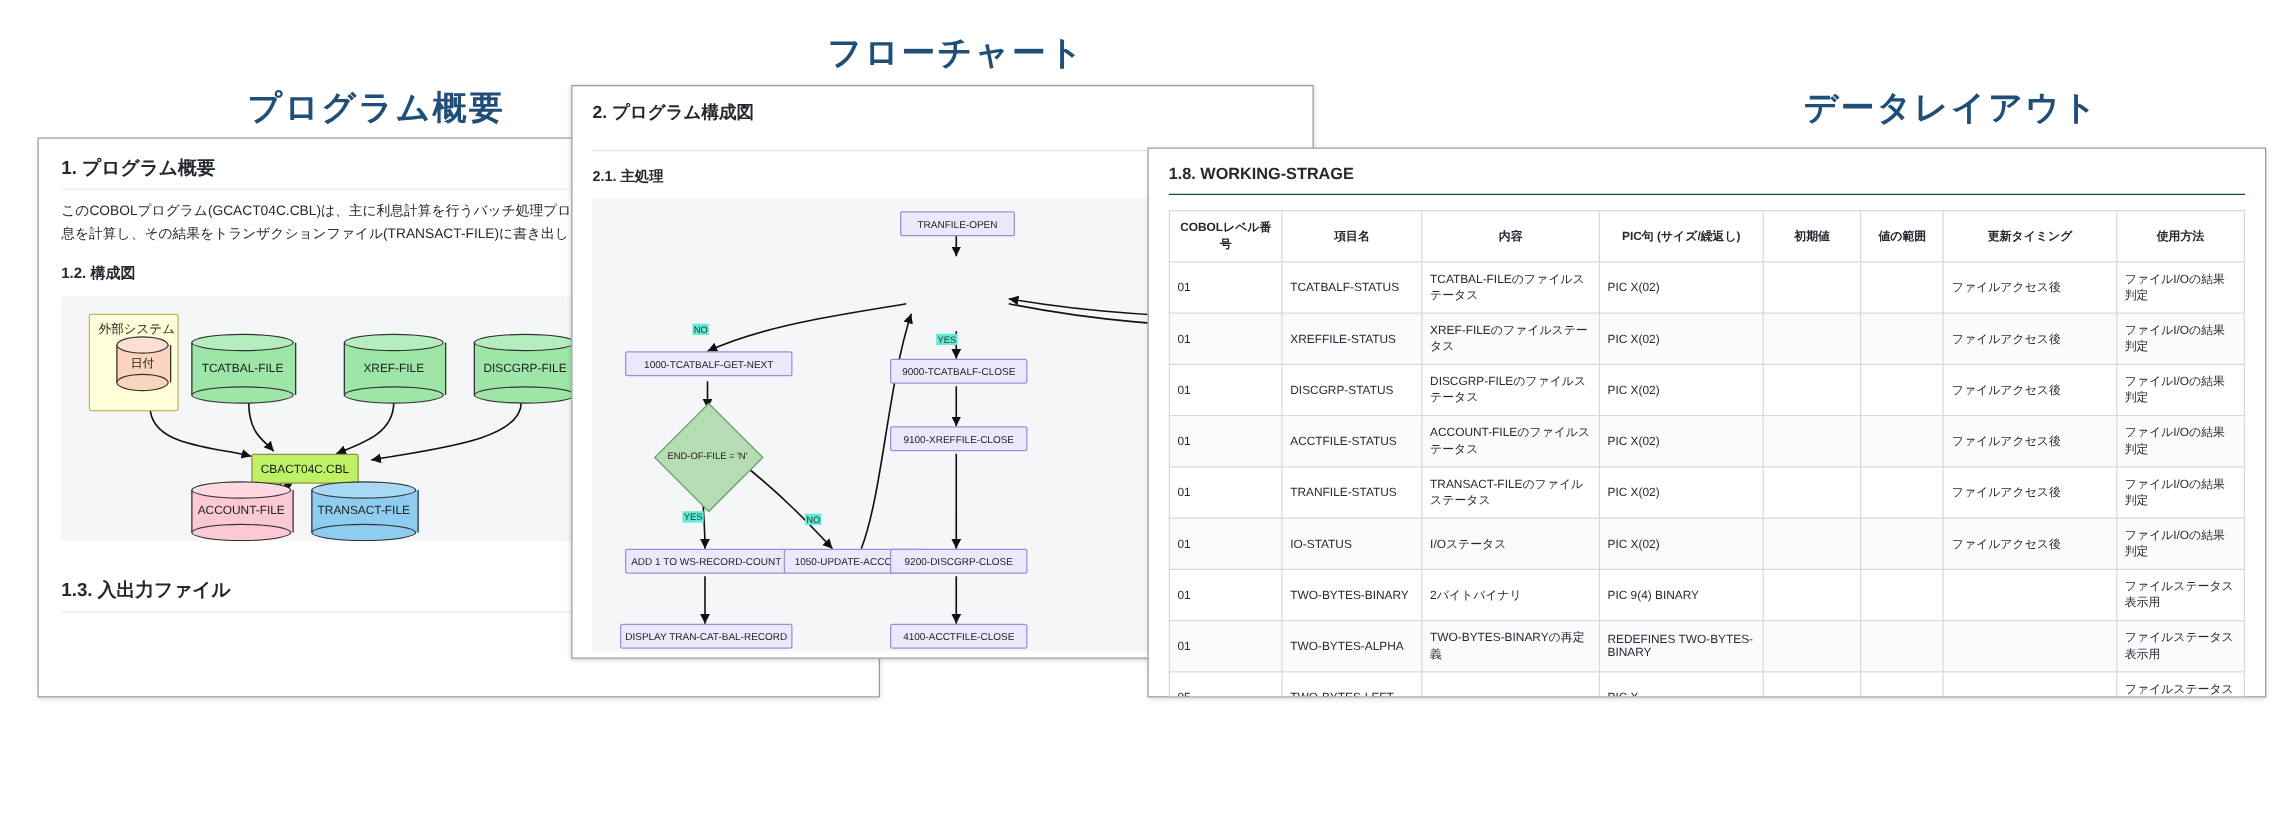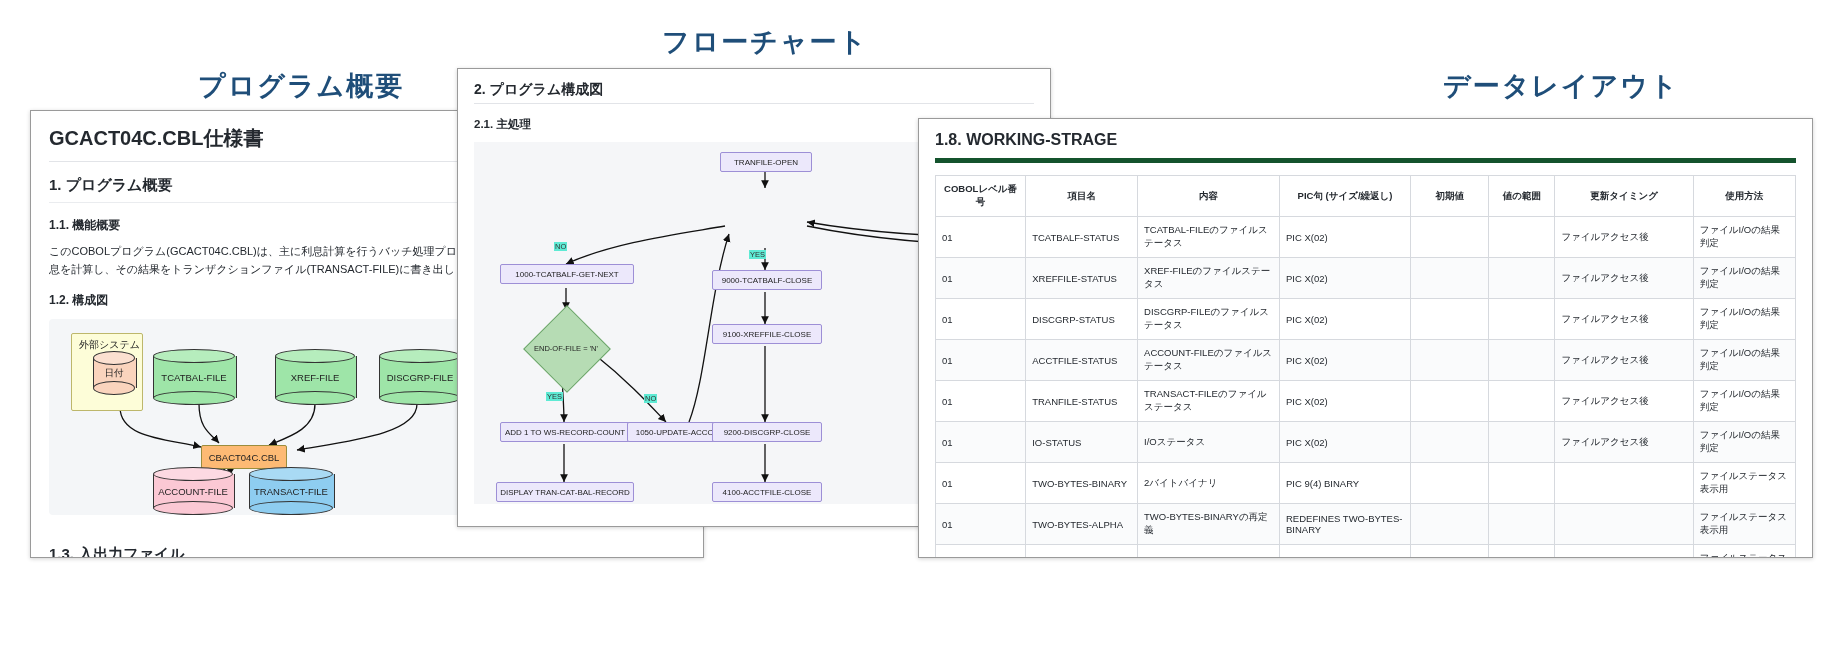--- a/index.html
+++ b/index.html
@@ -71,37 +71,37 @@
   }
   .cyl .bot{
     position:absolute;left:0;bottom:0;width:100%;height:14px;
     border:1px solid #333;border-radius:50%;box-sizing:border-box;
   }
   .cyl .lbl{
     position:absolute;left:0;right:0;top:50%;transform:translateY(-50%);
     text-align:center;font-size:9.5px;color:#222;z-index:3;
   }
   .box-node{
-    position:absolute;border:1px solid #9b8d3d;background:#fdba74;
+    position:absolute;border:1px solid #9b8d3d;background:#bef264;
     font-size:9.5px;color:#222;display:flex;align-items:center;
     justify-content:center;border-radius:2px;
   }
   .ext-group{
     position:absolute;border:1px solid #bdb76b;background:#fdfdd8;
     border-radius:2px;
   }
   .ext-group .glbl{
     position:absolute;left:7px;top:4px;font-size:10px;color:#222;
   }
 
   
   #panel-flow{left:457px;top:68px;width:592px;height:457px;}
   .fc-h1{
     font-size:14px;color:#24292f;font-weight:bold;
-    padding:12px 0 4px 0;border-bottom:1px solid #e2e4e8;margin:0 16px;
+    padding:12px 0 21px 0;border-bottom:1px solid #e2e4e8;margin:0 16px;
   }
   .fc-h2{
     font-size:11.5px;color:#24292f;font-weight:bold;margin:13px 16px 0 16px;
   }
   .fc-canvas{
     margin:10px 16px 0 16px;height:362px;background:#f5f6f8;position:relative;overflow:hidden;
   }
   .fnode{
     position:absolute;background:#ece8fb;border:1px solid #9d8fd6;
     color:#222;font-size:8px;display:flex;align-items:center;
@@ -130,22 +130,22 @@
   .resize-grip:before,.resize-grip:after{
     content:"";position:absolute;background:#9a9a9a;height:1px;
     transform-origin:right bottom;
   }
   .resize-grip:before{right:0;bottom:3px;width:11px;transform:rotate(-45deg);}
   .resize-grip:after{right:0;bottom:0px;width:6px;transform:rotate(-45deg);}
 
   
   #panel-data{left:918px;top:118px;width:893px;height:438px;}
   .tbl-h{
-    font-size:16px;color:#24292f;font-weight:bold;
-    padding:12px 0 9px 0;border-bottom:5px solid #14532d;margin:0 16px;
+    font-size:13px;color:#24292f;font-weight:bold;
+    padding:12px 0 9px 0;border-bottom:1px solid #14532d;margin:0 16px;
   }
   table.ws{
     border-collapse:collapse;margin:12px 16px 0 16px;width:calc(100% - 32px);
     table-layout:fixed;
   }
   table.ws th,table.ws td{
     border:1px solid #d6d9de;
     font-size:9.5px;color:#24292f;
     padding:7px 6px;vertical-align:middle;
     word-wrap:break-word;
@@ -159,23 +159,21 @@
   .c4{width:52px;} .c5{width:42px;} .c6{width:102px;} .c7{width:72px;}
 </style>
 </head>
 <body>
 
 <div class="abs caption" id="cap-flow">フローチャート</div>
 <div class="abs caption" id="cap-prog">プログラム概要</div>
 <div class="abs caption" id="cap-data">データレイアウト</div>
 
 <div class="abs panel" id="panel-spec">
-  <div class="doc-h1">GCACT04C.CBL仕様書</div>
   <div class="doc-h2">1. プログラム概要</div>
-  <div class="doc-h3">1.1. 機能概要</div>
   <div class="doc-p">このCOBOLプログラム(GCACT04C.CBL)は、主に利息計算を行うバッチ処理プログラムです。トランザク アカウントごとに利息を計算し、その結果をトランザクションファイル(TRANSACT-FILE)に書き出しま (ACCOUNT-FILE)に反映させます。</div>
   <div class="doc-h3">1.2. 構成図</div>
 
   <div class="diagram-box">
     <svg width="640" height="196" style="position:absolute;left:0;top:0">
       <defs>
         <marker id="ah" markerWidth="7" markerHeight="7" refX="6" refY="3" orient="auto">
           <path d="M0,0 L6,3 L0,6 z" fill="#111"></path>
         </marker>
       </defs>

